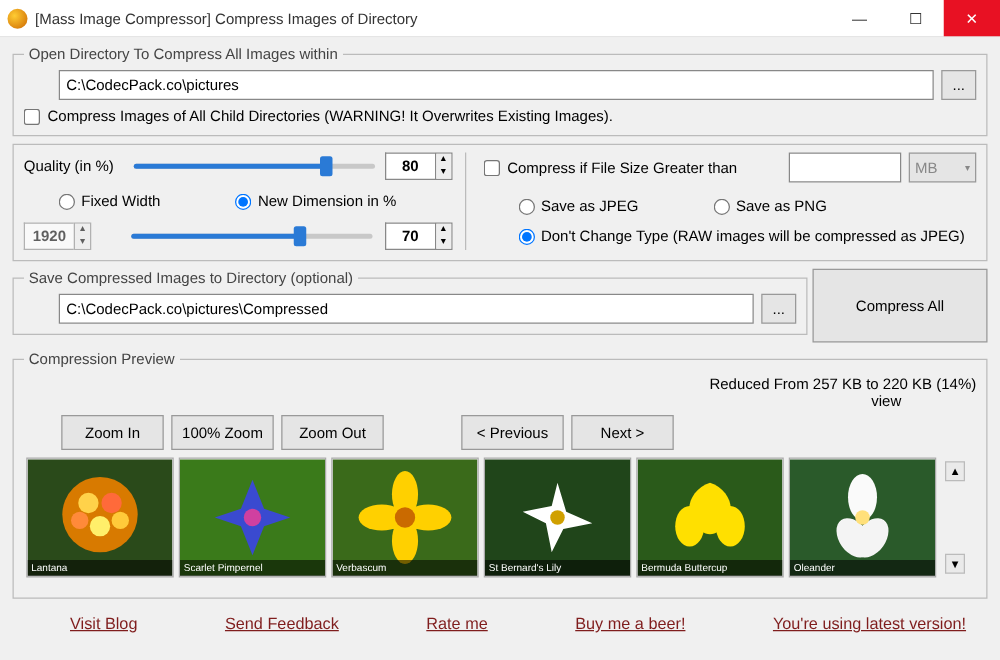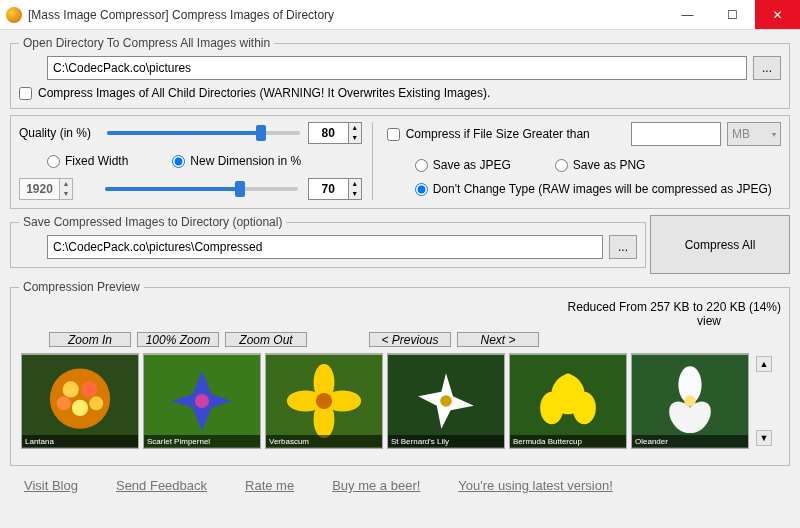--- a/index.html
+++ b/index.html
@@ -23,43 +23,43 @@
   .params-right { flex: 1.07; padding-left: 14px; }
   .slider-row { display:flex; align-items:center; gap:8px; margin-bottom:10px; }
   .label-q { width: 80px; }
   .slider-track { flex:1; height: 4px; background:#c8c8c8; border-radius:2px; position:relative; }
   .slider-fill { position:absolute; left:0; top:0; bottom:0; background:#2a7ad6; border-radius:2px; }
   .slider-thumb { position:absolute; top:-6px; width:10px; height:16px; background:#2a7ad6; border-radius:2px; transform:translateX(-50%); }
   .spinner { display:flex; width:54px; height:22px; }
   .spinner input { width:40px; border:1px solid #888; border-right:none; text-align:center; height:22px; padding:0;font-weight:bold; }
   .spinner .arrows { width:14px; border:1px solid #888; display:flex; flex-direction:column; }
   .spinner .arrows span { flex:1; font-size:7px; text-align:center; line-height:9px; background:#eee; }
-  .radios { display:flex; gap:16px; margin-bottom:10px; align-items:flex-start; }
+  .radios { display:flex; gap:32px; margin-bottom:10px; align-items:flex-start; }
   .dim-row { display:flex; align-items:center; gap:10px; }
   .dim-spinner { width:76px; }
   .cond-row { display:flex; align-items:center; gap:6px; margin-bottom:12px; }
   .cond-row input[type=text] { width:90px; }
   .unit-select { width:54px; height:24px; background:#e5e5e5; border:1px solid #999; display:flex; align-items:center; justify-content:space-between; padding:0 4px; color:#888; }
   .save-row { display:flex; gap:4px; align-items:stretch; }
   .save-group { flex:1; }
   .compress-btn { width:140px; background:#e5e5e5; border:1px solid #999; display:flex; align-items:center; justify-content:center; }
   .preview-hdr { display:flex; align-items:flex-end;flex-direction:column; }
   .preview-hdr .reduced { margin-left: 160px; flex:1; }
   .preview-hdr .view { margin-right: 60px; }
   .zoom-btns { display:flex; gap:6px; padding: 4px 0 6px 30px; align-items:center; }
-  .btn { background:#e5e5e5; border:1px solid #999; height:15px; display:flex; align-items:center; justify-content:center;font-style:italic; }
+  .btn { background:#e5e5e5; border:1px solid #999; height:28px; display:flex; align-items:center; justify-content:center; }
   .zb { width:82px; }
   .nav { width:82px; }
   .thumbs { display:flex; gap:4px; padding:0 2px; }
   .thumb { width:118px; height:96px; border:1px solid #aaa; position:relative; overflow:hidden; }
   .thumb .cap { position:absolute; bottom:0; left:0; right:0; background:rgba(0,0,0,0.55); color:#fff; font-size:8px; padding:2px 3px; white-space:nowrap; overflow:hidden; }
   .scroll-col { width:18px; display:flex; flex-direction:column; justify-content:space-between; align-items:center; padding:3px 0; margin-left:4px; }
   .scroll-col .arr { width:16px; height:16px; background:#eaeaea; border:1px solid #bbb; font-size:9px; display:flex; align-items:center; justify-content:center; }
   .footer-links { display:flex; gap:38px; padding: 6px 0 0 14px; }
-  .footer-links a { color:#737373; text-decoration:underline; font-size:13px; }
+  .footer-links a { color:#7f1d1d; text-decoration:underline; font-size:13px;margin-left:32px; }
   
   .thumb svg { width:100%; height:100%; }
 </style>
 </head>
 <body>
 
 <div class="titlebar">
   <div class="icon"></div>
   <div class="title">[Mass Image Compressor] Compress Images of Directory</div>
   <div class="winbtns">

